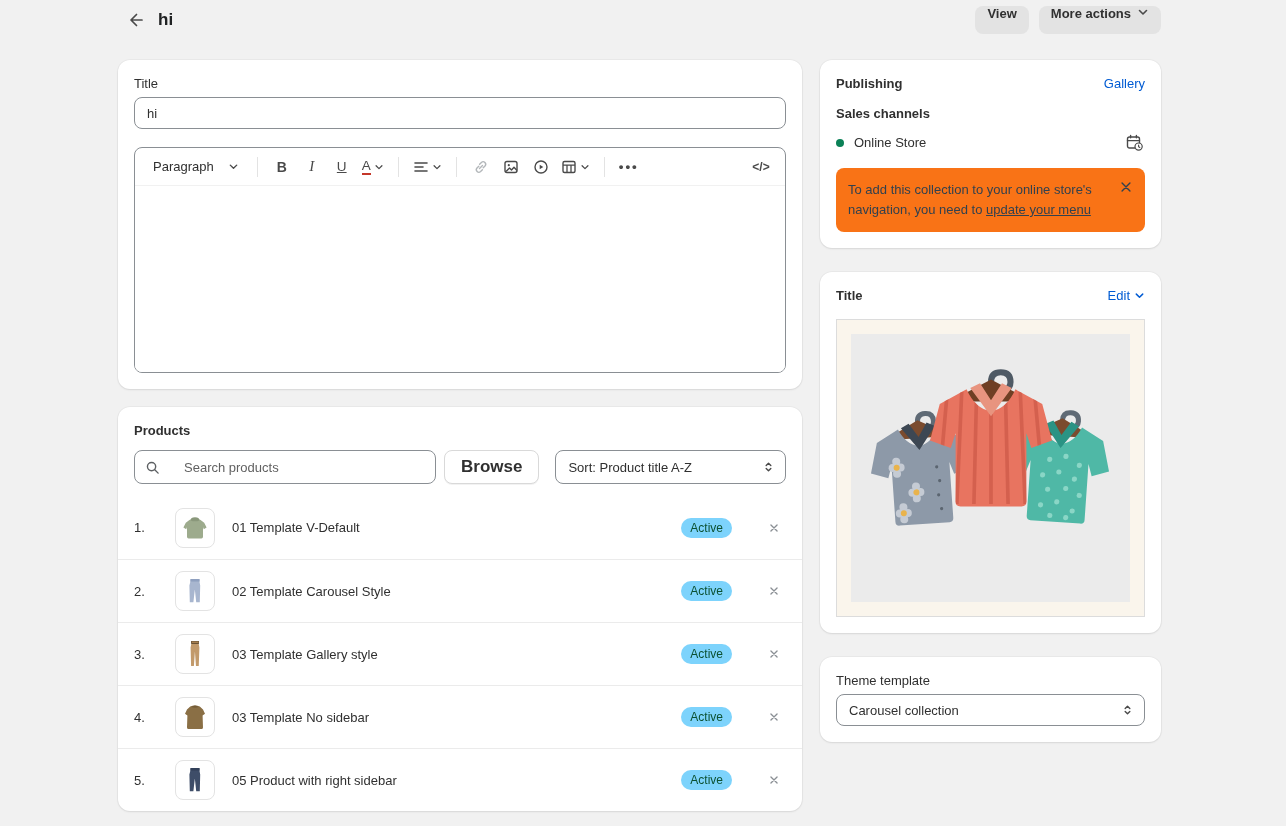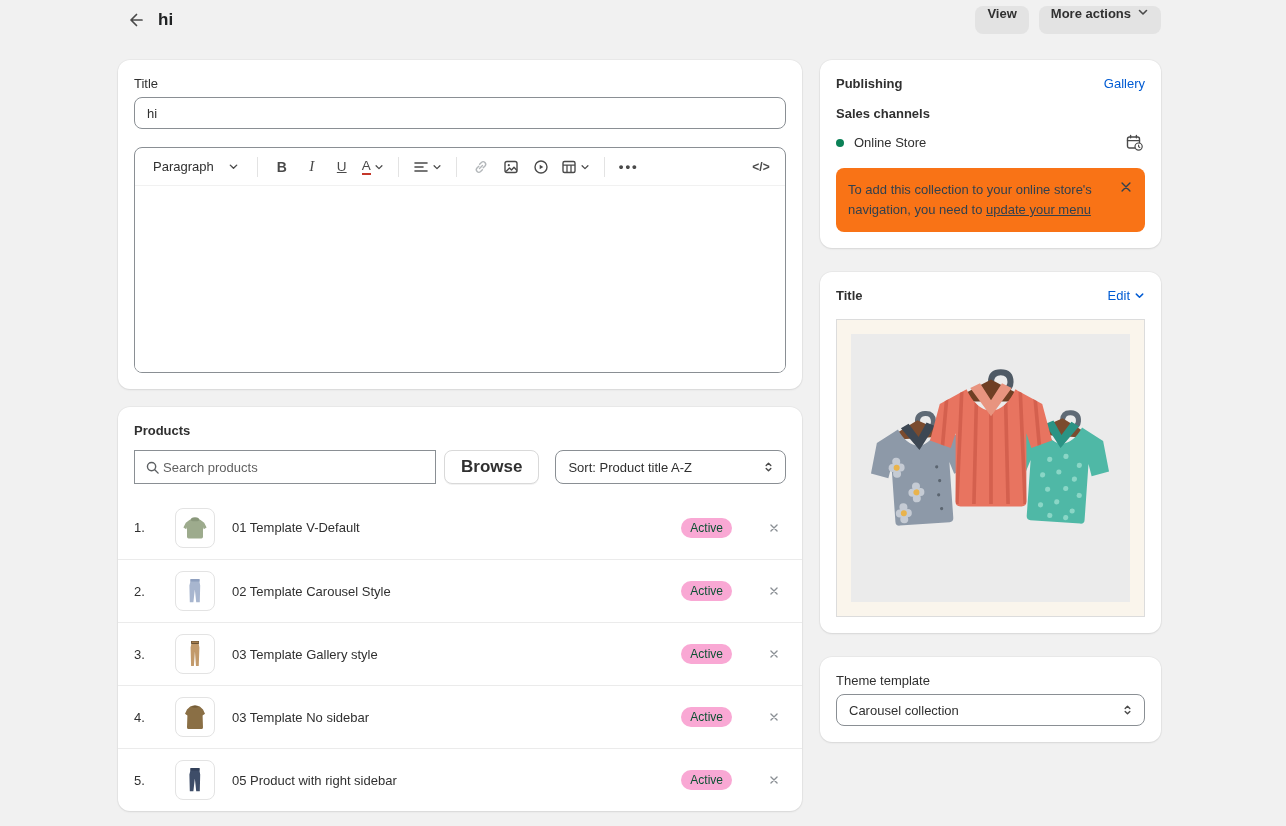--- a/index.html
+++ b/index.html
@@ -35,32 +35,32 @@
   .tb-b { font-weight:800; font-size:14px; }
   .tb-i { font-family:"Liberation Serif", serif; font-style:italic; font-size:15px; }
   .tb-u { text-decoration:underline; font-size:13.5px; }
   .tb-a { font-size:13.5px; border-bottom:2px solid #c4372a; line-height:14px; }
   .tb-more { letter-spacing:2px; font-weight:700; }
   .tb-code { margin-left:auto; font-weight:600; font-size:12px; }
   .tb-disabled { color:#b3b7ba; cursor:default; }
   
   .section-heading { font-weight:650; margin-bottom:12px; }
   .products-controls { display:flex; gap:8px; padding:0 0 4px 0; }
-  .search-box { flex:0 0 302px; height:34px; border:1px solid #8a8f94; border-radius:0; display:flex; align-items:center; padding:0 10px; gap:3px; background:#fff; }
+  .search-box { flex:0 0 302px; height:34px; border:1px solid #8a8f94; border-radius:8px; display:flex; align-items:center; padding:0 10px; gap:24px; background:#fff; }
   .search-box input { border:none; outline:none; flex:1; font-family:inherit; font-size:13px; color:#303030; background:transparent; }
   .search-box input::placeholder { color:#616161; }
   .browse-btn { height:34px; padding:0 16px; background:#fff; border:1px solid #d9d9d9; border-radius:8px; font-family:inherit; font-size:17px; font-weight:600; color:#303030; cursor:pointer; box-shadow:0 1px 0 rgba(0,0,0,.05); }
   .sort-select { margin-left:8px; flex:1; height:34px; border:1px solid #8a8f94; border-radius:8px; display:flex; align-items:center; justify-content:space-between; padding:0 10px 0 12px; background:#fff; cursor:pointer; }
   .product-list { margin:8px -16px -16px -16px; }
   .product-row { display:flex; align-items:center; height:63px; padding:0 16px; }
   .product-row + .product-row { border-top:1px solid #ebebeb; }
   .row-index { width:41px; color:#303030; }
   .row-thumb { width:40px; height:40px; border:1px solid #e3e3e3; border-radius:8px; background:#fff; display:flex; align-items:center; justify-content:center; overflow:hidden; flex:0 0 40px; }
   .row-title { flex:1; margin-left:17px; color:#303030; }
-  .badge { background:#f9a8d4; color:#0C5132; font-size:12px; line-height:20px; height:20px; padding:0 9px; border-radius:10px; margin-right:30px; }
+  .badge { background:#7dd3fc; color:#0C5132; font-size:12px; line-height:20px; height:20px; padding:0 9px; border-radius:10px; margin-right:30px; }
   .row-x { width:24px; height:24px; border:none; background:transparent; cursor:pointer; display:flex; align-items:center; justify-content:center; border-radius:6px; }
   
   .card-head { display:flex; align-items:flex-end; justify-content:space-between; }
   .card-head h2 { font-size:13px; font-weight:650; color:#303030; }
   .link-blue { color:#005BD3; text-decoration:none; cursor:pointer; font-size:13px; display:flex; align-items:center; gap:4px; }
   .sub-heading { font-weight:650; margin-top:15px; }
   .channel-row { display:flex; align-items:center; margin-top:11px; }
   .status-dot { width:8px; height:8px; border-radius:50%; background:#0B8157; margin-right:10px; }
   .channel-name { flex:1; }
   .icon-btn { border:none; background:transparent; cursor:pointer; display:flex; align-items:center; justify-content:center; padding:2px; border-radius:6px; }

